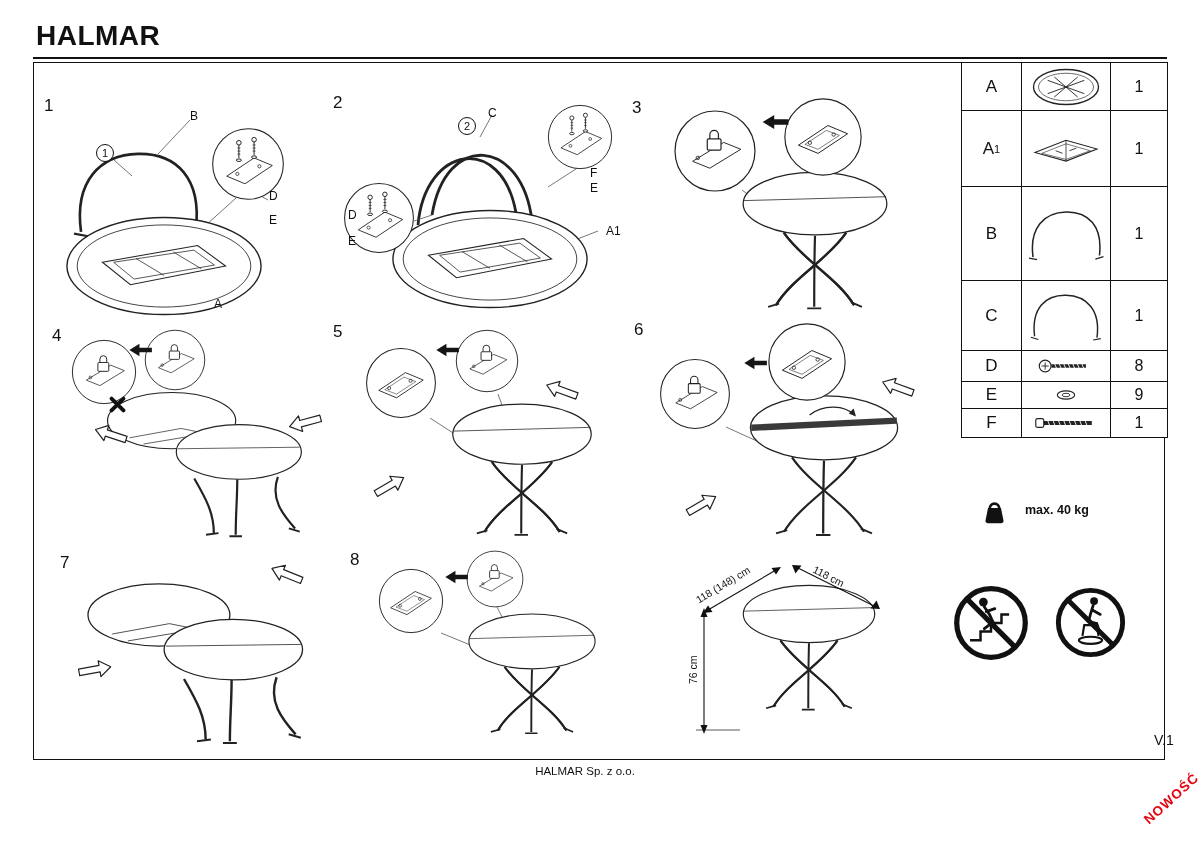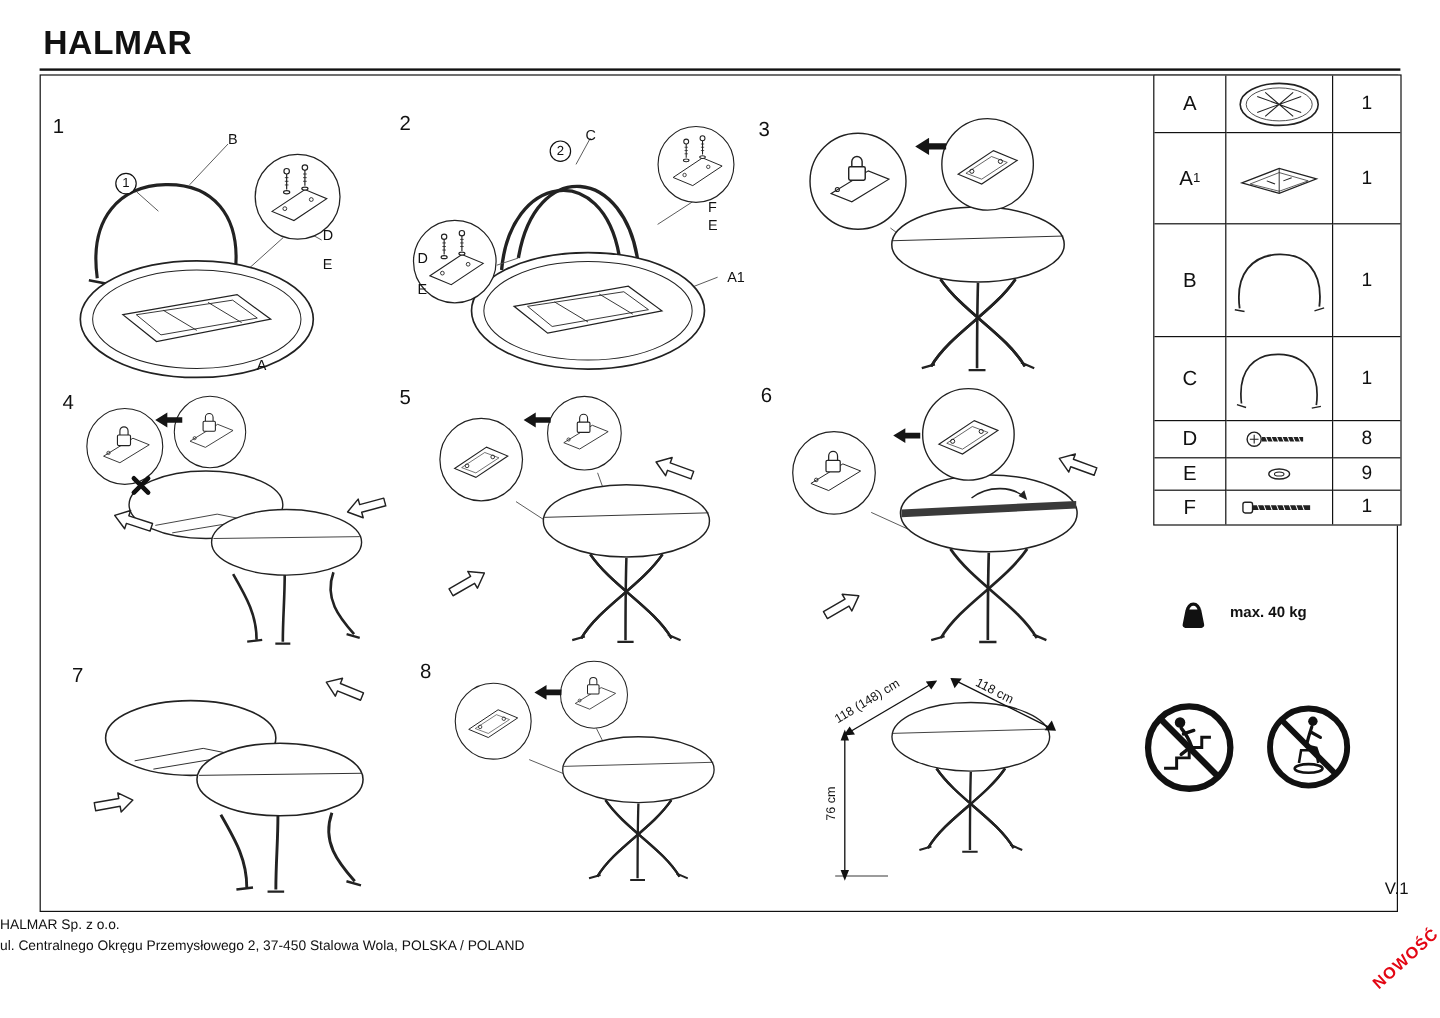--- a/index.html
+++ b/index.html
@@ -24,21 +24,21 @@
   .pc{display:flex;align-items:center;justify-content:center;border-bottom:1.2px solid #111;box-sizing:border-box;}
   .pc.b-r{border-right:1.2px solid #111;}
   .prow:last-child .pc{border-bottom:none;}
   .pletter{font-size:17px;}
   .psub{font-size:11px;}
   .pqty{font-size:16px;}
   .weight{position:absolute;display:flex;align-items:flex-start;gap:20px;}
   .weight-lbl{font-size:12.5px;font-weight:bold;margin-top:5px;}
   .ban{position:absolute;}
   .version{position:absolute;left:1126px;top:732px;font-size:14px;margin-left:28px;}
-  .footer{position:absolute;left:0;top:763px;width:1170px;font-size:11.5px;line-height:1.55;}
+  .footer{position:absolute;left:0;top:763px;width:1170px;text-align:center;font-size:11.5px;line-height:1.55;}
   .nowosc{position:absolute;left:1146px;top:814px;font-size:13.5px;font-weight:bold;color:#e30613;
           transform:rotate(-42deg);transform-origin:left center;letter-spacing:1px;white-space:nowrap;}
 </style>
 </head>
 <body>
 
 <svg style="position:absolute;width:0;height:0" aria-hidden="true">
 <defs>
   <symbol id="sym-table" viewBox="0 0 240 210">
     <path d="M80,93 C104,128 150,152 170,186" class="leg"></path>
@@ -442,18 +442,17 @@
       <path d="M44,28 l9,5"></path>
       <path d="M40,41 l9,2 l2,6"></path>
     </g>
     <line x1="17" y1="17" x2="67" y2="67" stroke="#111" stroke-width="5.5"></line>
   </svg>
 
   <div class="version">V.1</div>
 
   <div class="footer">
     <div>HALMAR Sp. z o.o.</div>
-    <div>ul. Centralnego Okręgu Przemysłowego 2, 37-450 Stalowa Wola, POLSKA / POLAND</div>
   </div>
 
   <div class="nowosc">NOWOŚĆ</div>
 
 </div>
 
 </body></html>

